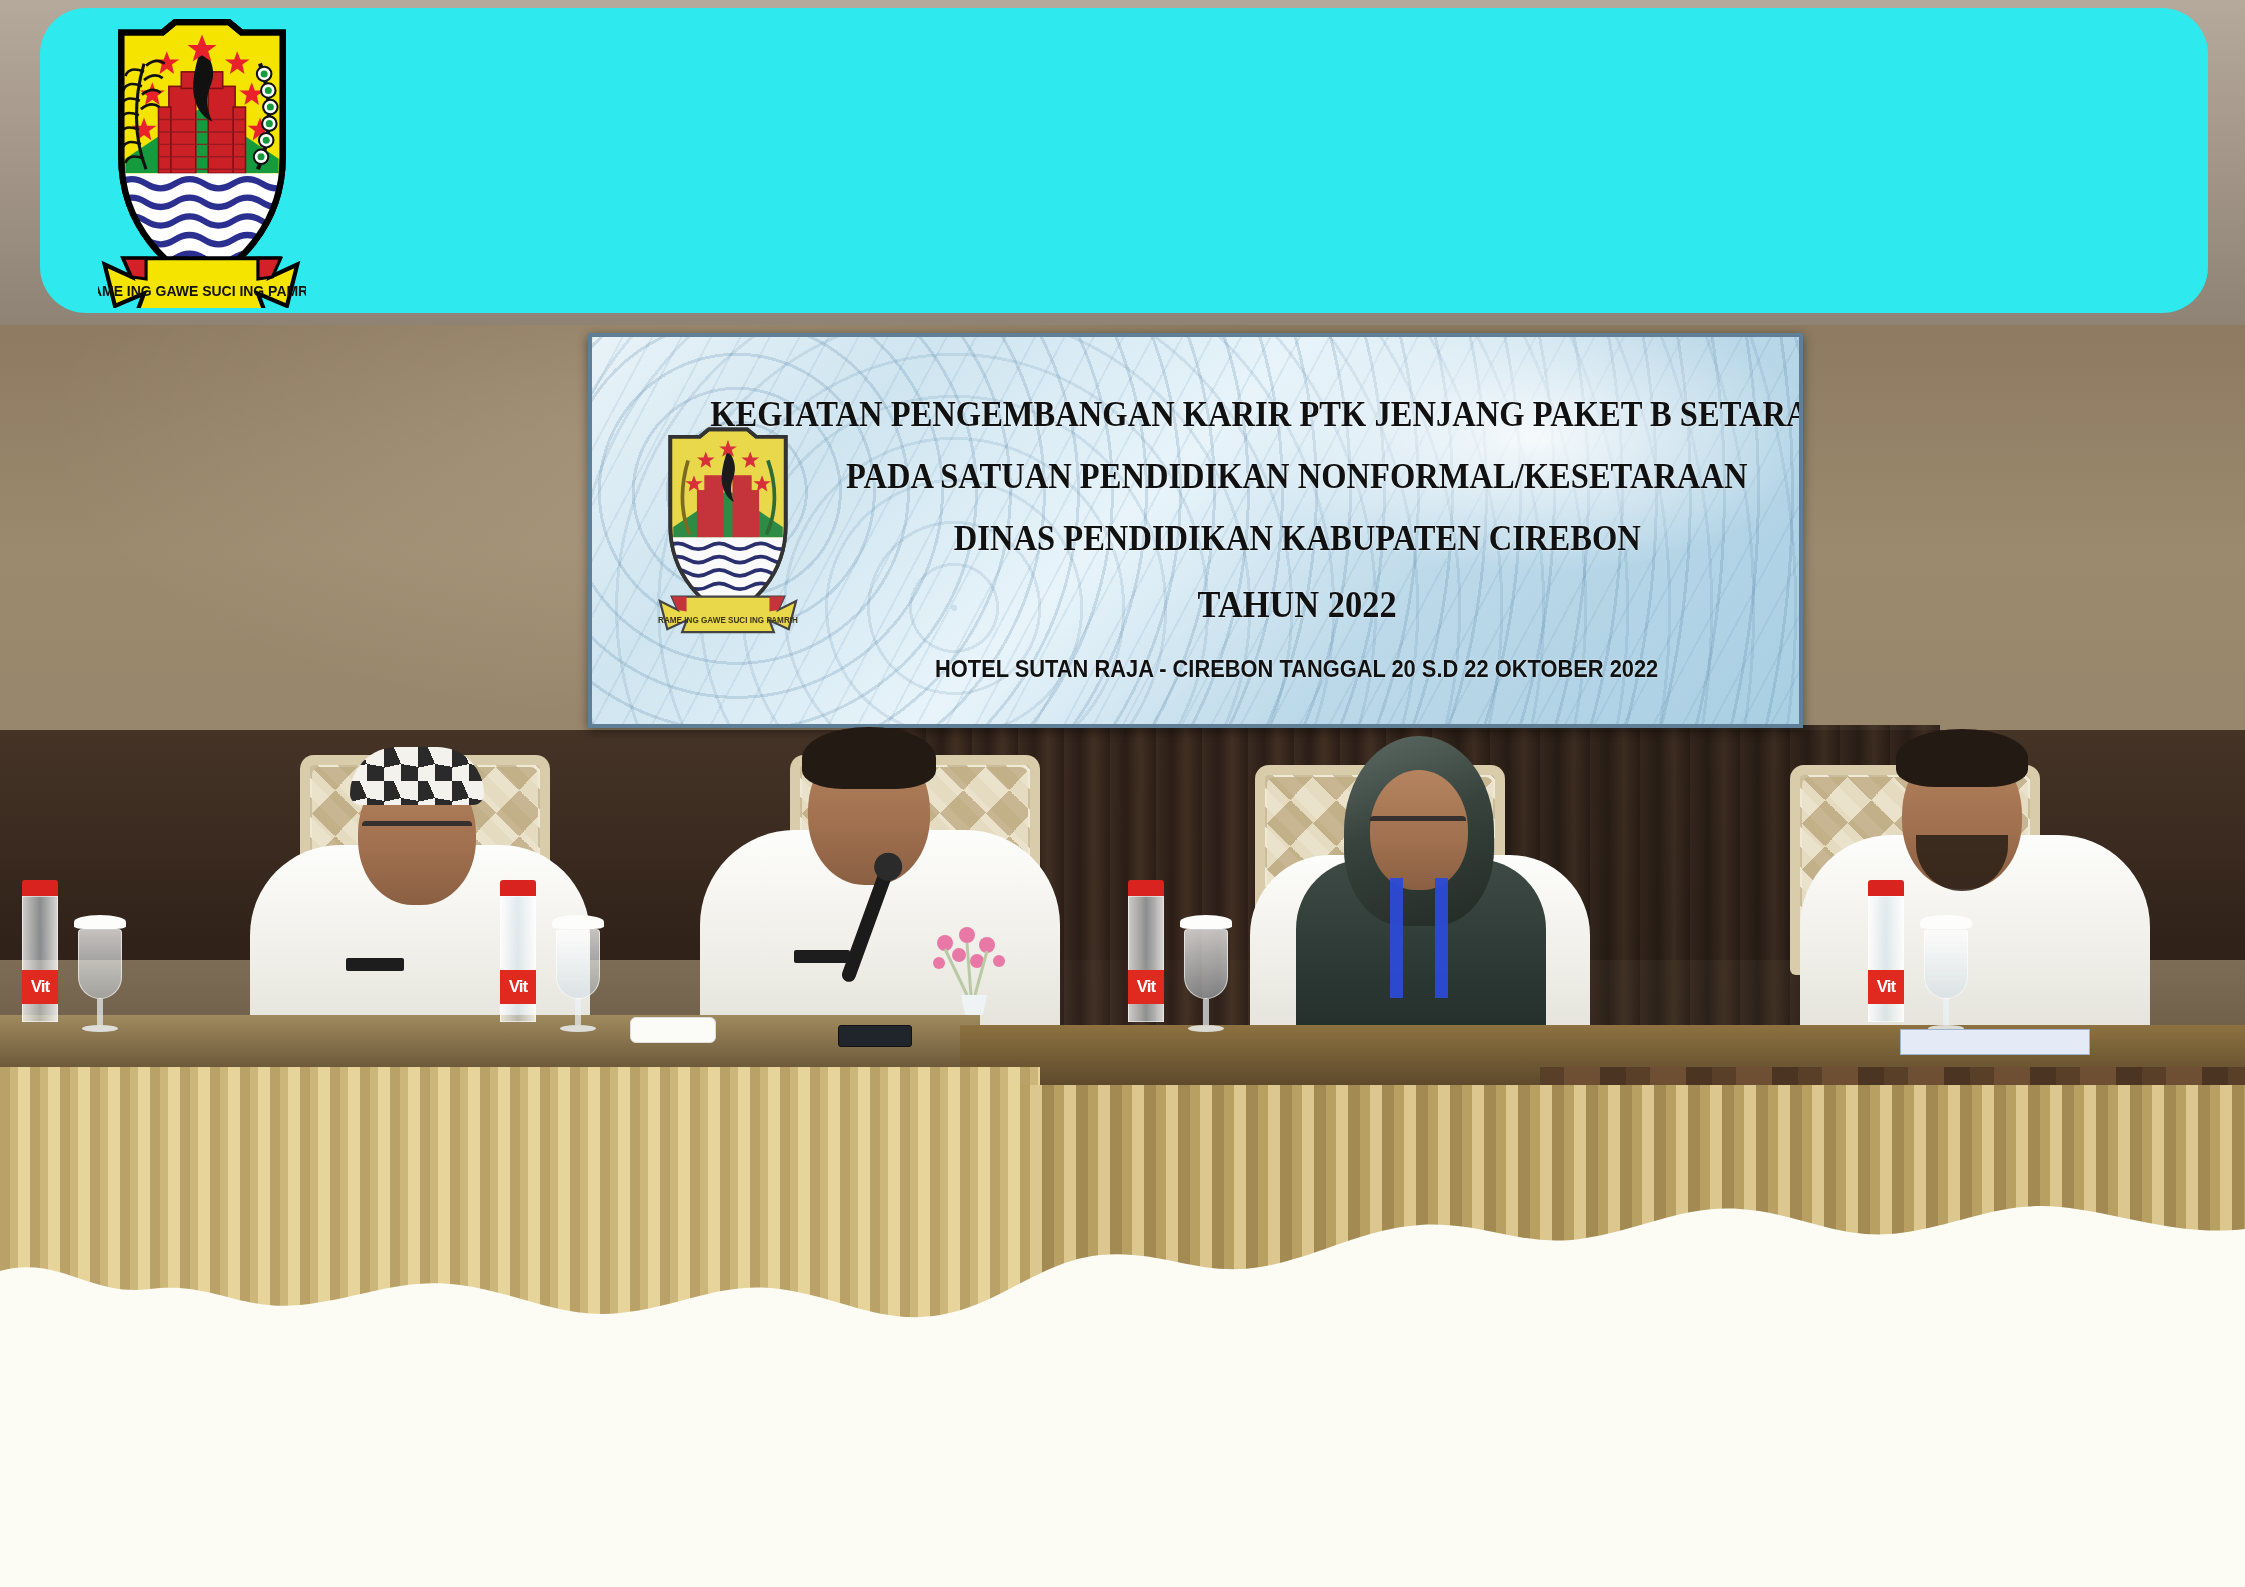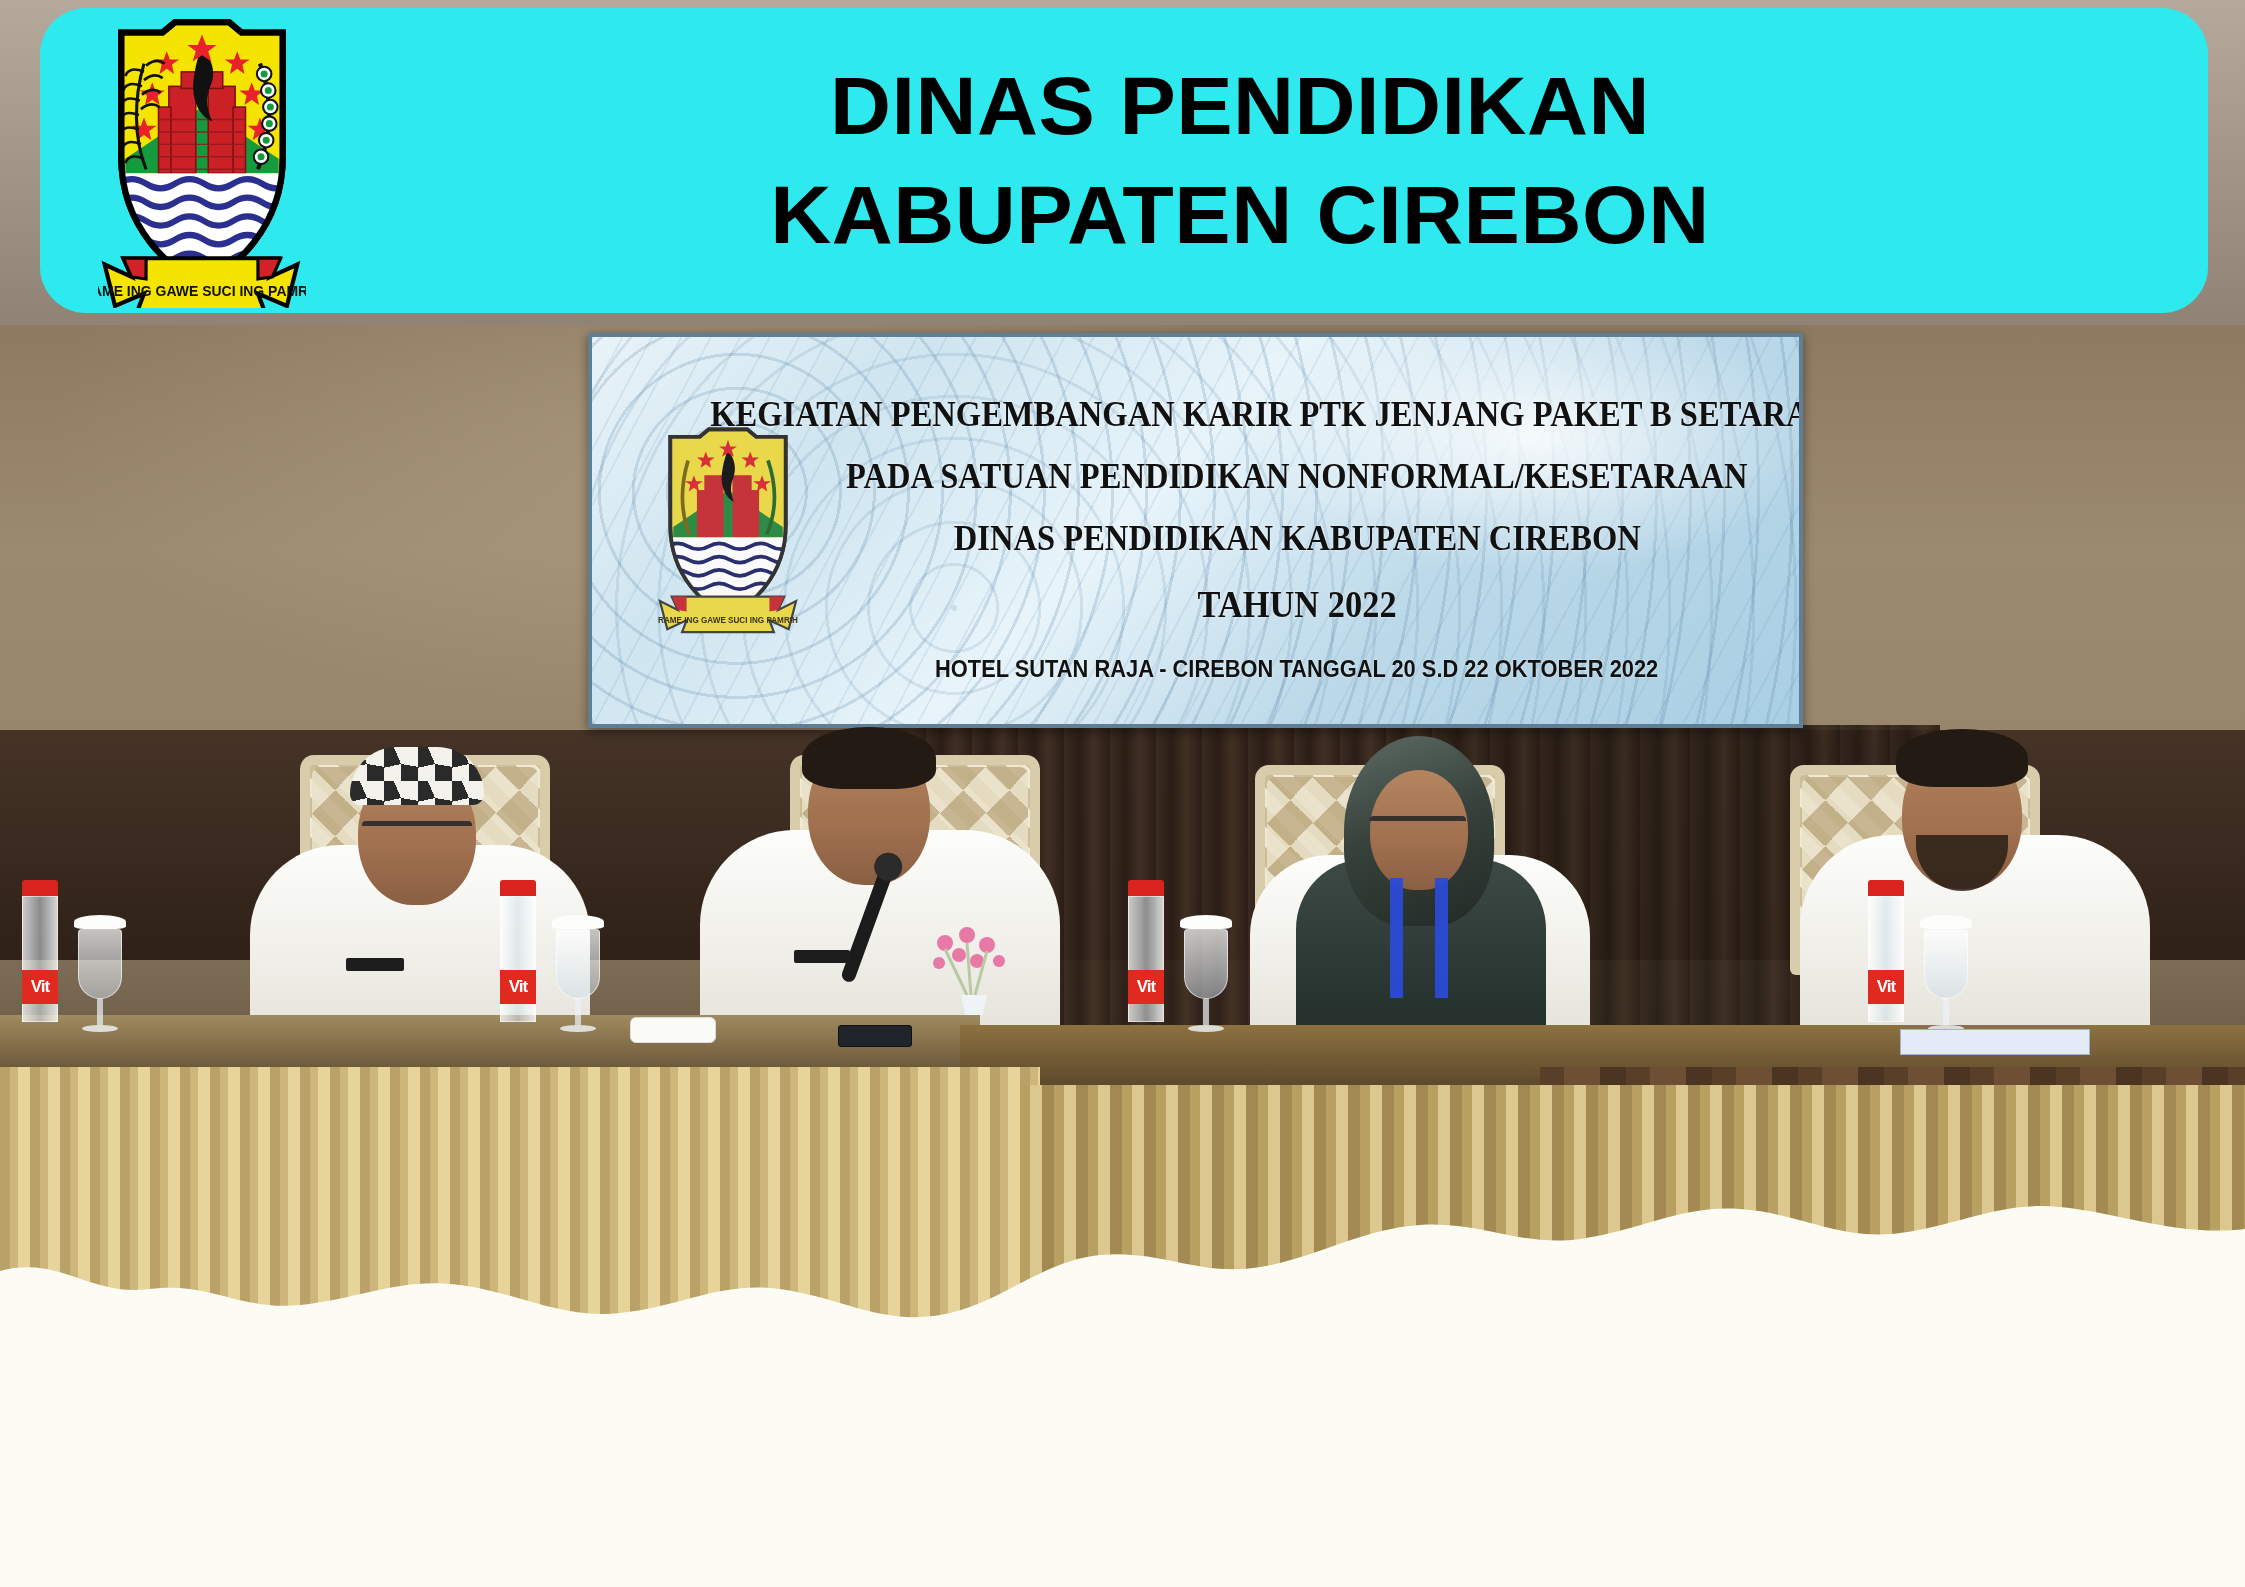--- a/index.html
+++ b/index.html
@@ -285,24 +285,20 @@
           </g>
           <path d="M22 14 h40 l12 -10 h52 l12 10 h40 v120 c0 72 -50 108 -78 126 C72 242 22 206 22 134 Z" fill="none" stroke="#000" stroke-width="6"></path>
 
           <path d="M6 238 l26 12 l-8 -18 l150 0 l-8 18 l26 -12 l-10 40 l-28 -12 l6 16 l-122 0 l6 -16 l-28 12 Z" fill="#F5E400" stroke="#000" stroke-width="4"></path>
           <path d="M32 250 l-8 -18 l22 0 l0 20 Z" fill="#D42027" stroke="#000" stroke-width="3"></path>
           <path d="M168 250 l8 -18 l-22 0 l0 20 Z" fill="#D42027" stroke="#000" stroke-width="3"></path>
           <text x="100" y="268" font-size="13.5" font-weight="700" text-anchor="middle" font-family="Liberation Sans, sans-serif" fill="#111">RAME ING GAWE SUCI ING PAMRIH</text>
         </svg>
       </div>
 
-      <div class="header-titles">
-        <div class="line">DINAS PENDIDIKAN</div>
-        <div class="line">KABUPATEN CIREBON</div>
-      </div>
 
     </div>
   </div>
 
   <div class="photo">
     <div class="wall"></div>
     <div class="wall-dark-band"></div>
     <div class="curtain"></div>
     <div class="curtain2"></div>
 

